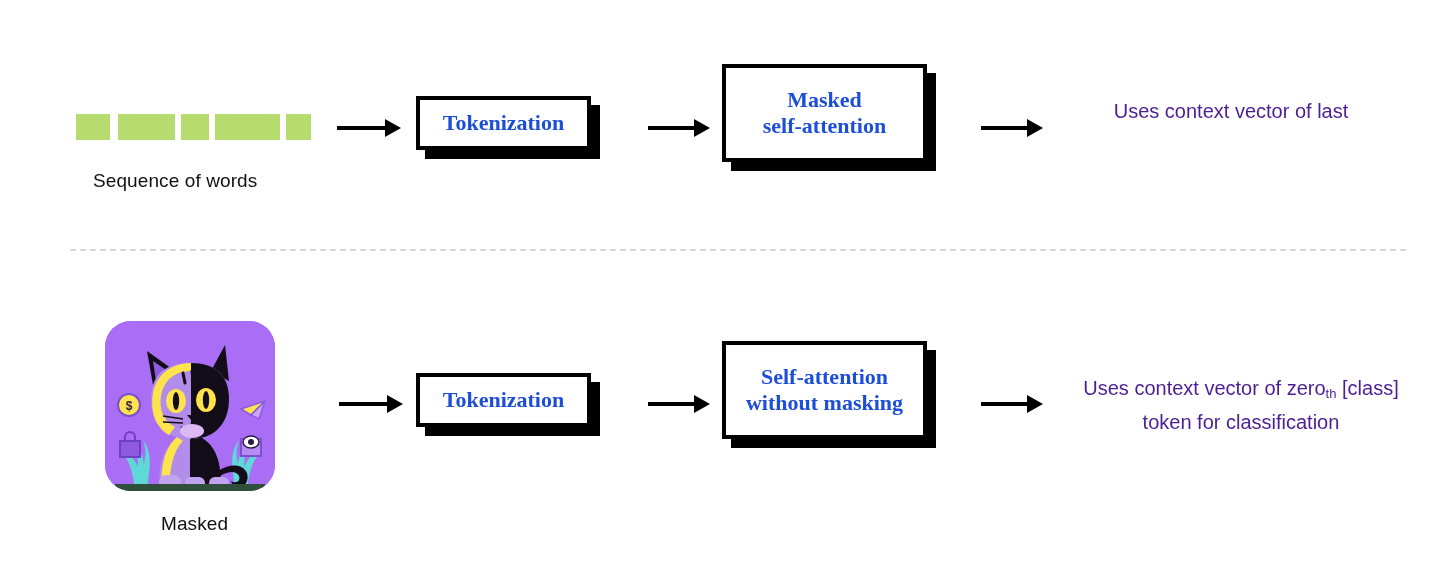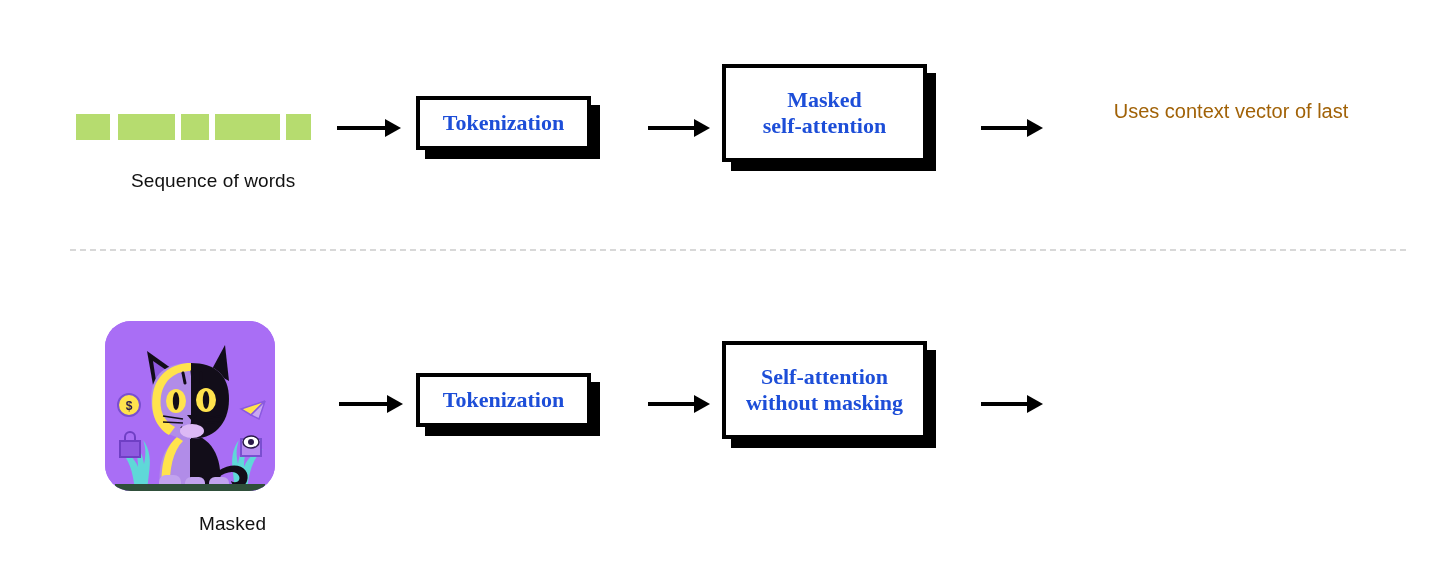--- a/index.html
+++ b/index.html
@@ -47,21 +47,20 @@
     background: #b6dc6f;
   }
 
   .caption {
     position: absolute;
     font-size: 19px;
     font-family: "Liberation Sans", sans-serif;
     color: #111111;
     white-space: nowrap;
     letter-spacing: 0.1px;
-    margin-left: 38px;
   }
 
   
   .arrow {
     position: absolute;
     height: 24px;
   }
   .arrow .shaft {
     position: absolute;
     left: 0;
@@ -108,21 +107,21 @@
     line-height: 26px;
     color: #1d4ed8;
     white-space: pre-line;
   }
 
   
   .desc {
     position: absolute;
     font-size: 20px;
     line-height: 29px;
-    color: #a16207;
+    color: #4c1d95;
     text-align: center;
     font-family: "Liberation Sans", sans-serif;
   }
   .desc sub {
     font-size: 13px;
     vertical-align: -3px;
   }
 
   
   .cat-card {
@@ -316,14 +315,18 @@
       <span class="box-label">Self-attention
 without masking</span>
     </div>
   </div>
 
   <div class="arrow" style="left:981px; top:392px; width:62px;">
     <div class="shaft" style="width:46px;"></div>
     <div class="head" style="left:46px;"></div>
   </div>
 
+  <div class="desc" style="left:1058px; top:374px; width:366px;">
+    <span><span>Uses context vector of zero</span><sub>th</sub><span> [class]</span></span><br>
+    <span>token for classification</span>
+  </div>
 
 </div>
 
 </body></html>

